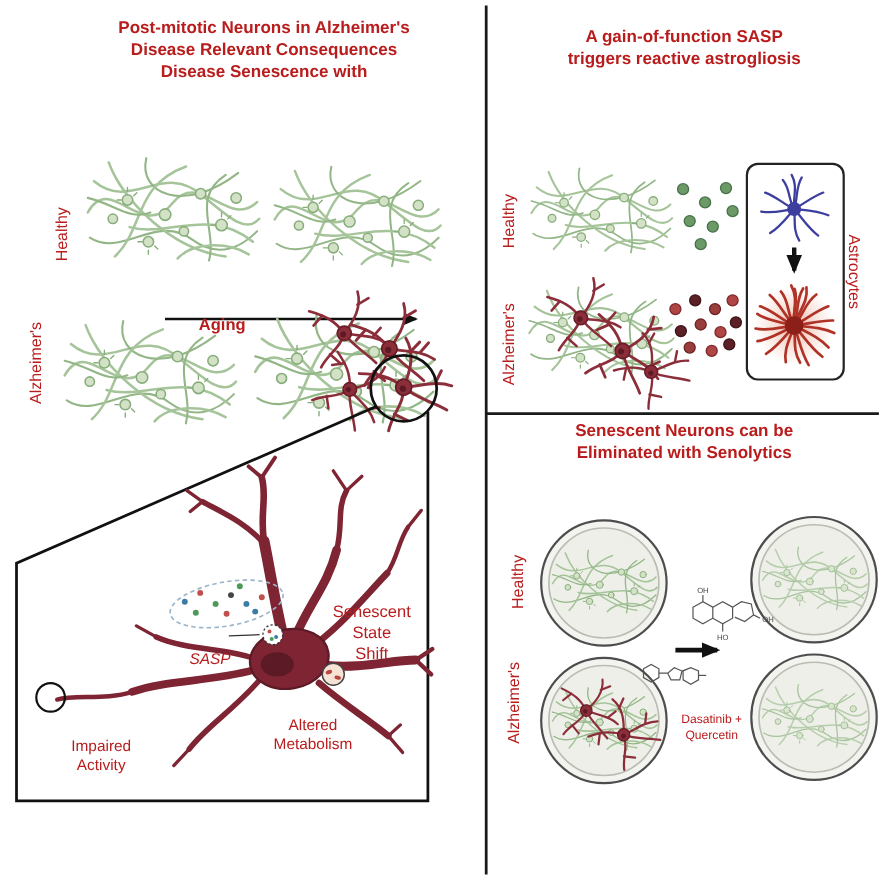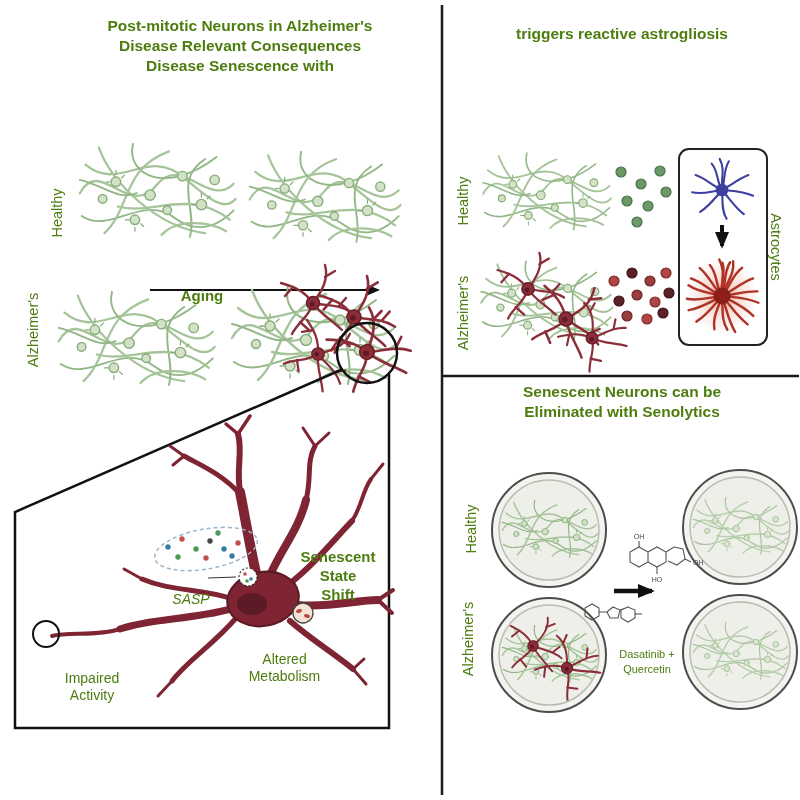--- a/index.html
+++ b/index.html
@@ -1,24 +1,24 @@
 <!DOCTYPE html>
 <html><head>
 <meta charset="utf-8">
 <style>
   html,body{margin:0;padding:0;background:#fff;}
   #stage{position:relative;width:800px;height:800px;background:#ffffff;
-         font-family:"Liberation Sans",sans-serif;color:#4d7c0f;overflow:hidden;}
+         font-family:"Liberation Sans",sans-serif;color:#b91c1c;overflow:hidden;}
   #art{position:absolute;left:0;top:0;}
   .title{position:absolute;font-weight:700;font-size:15.5px;line-height:20px;text-align:center;}
   .vlabel{position:absolute;font-size:14.5px;white-space:nowrap;
           transform:translate(-50%,-50%) rotate(-90deg);}
   .vlabel.cw{transform:translate(-50%,-50%) rotate(90deg);}
   .lbl{position:absolute;text-align:center;font-size:14px;line-height:17px;margin-top:20px;}
-  .lbl.bold{font-weight:700;font-size:15px;line-height:19px;}
+  .lbl.bold{font-weight:400;font-size:15px;line-height:19px;}
   .lbl.small{font-size:11px;line-height:15px;}
   
   .g1{stroke:#a6c49a;stroke-width:2.4;}
   .g2{stroke:#92b686;stroke-width:2;}
   .gsoma circle{fill:#d3e2c6;stroke:#87ad7b;stroke-width:1.5;}
   .gstar path{stroke:#87ad7b;stroke-width:1.3;fill:none;}
   .rbranch{stroke:#8c2e3a;stroke-width:2.4;fill:none;stroke-linecap:round;}
   .zbranch{stroke:#7e2433;fill:none;stroke-linecap:round;}
   .outline{stroke:#111;fill:none;}
   .chem{stroke:#555;stroke-width:1.1;fill:none;}
@@ -256,20 +256,21 @@
   </g>
 </svg>
 
 <div class="title" style="left:60px;top:16px;width:360px;">
   <div>Post-mitotic Neurons in Alzheimer's</div>
   <div>Disease Relevant Consequences</div>
   <div>Disease Senescence with</div>
 </div>
 
 <div class="title" style="left:457px;top:24px;width:330px;">
+  <div>A gain-of-function SASP</div>
   <div>triggers reactive astrogliosis</div>
 </div>
 
 <div class="title" style="left:457px;top:382px;width:330px;">
   <div>Senescent Neurons can be</div>
   <div>Eliminated with Senolytics</div>
 </div>
 
 <div class="vlabel" style="left:57px;top:213px;">Healthy</div>
 <div class="vlabel" style="left:33px;top:330px;">Alzheimer's</div>

